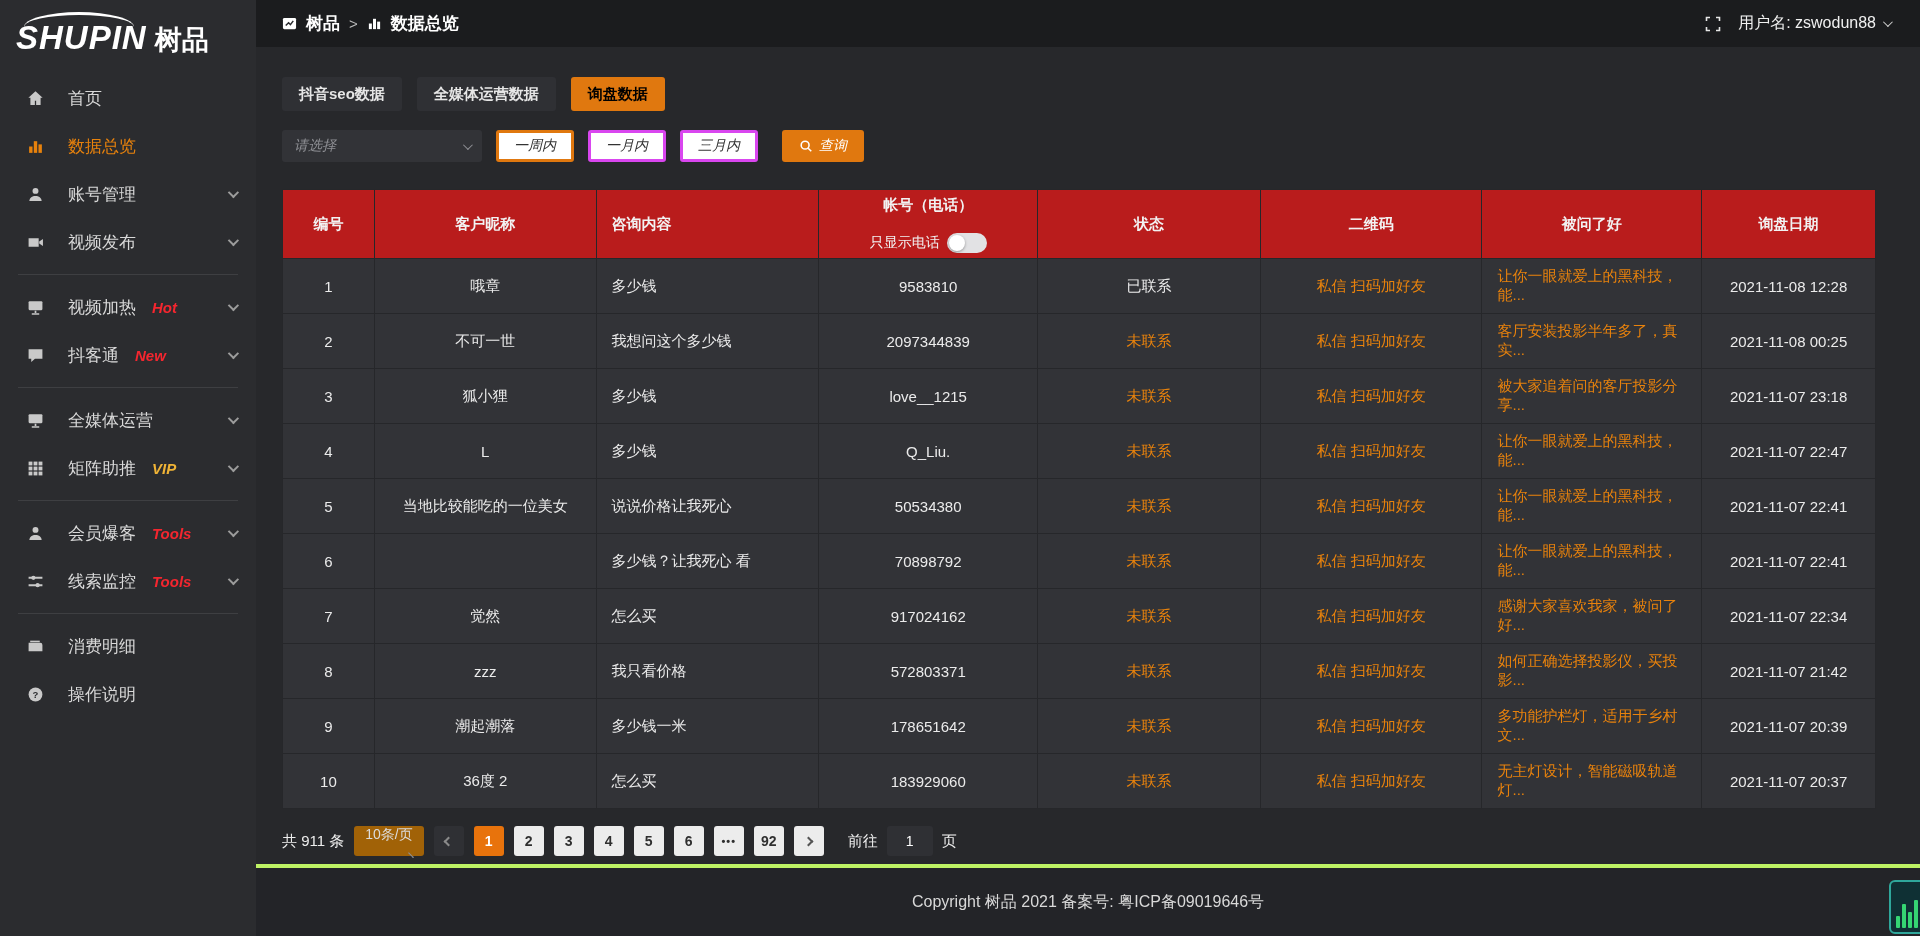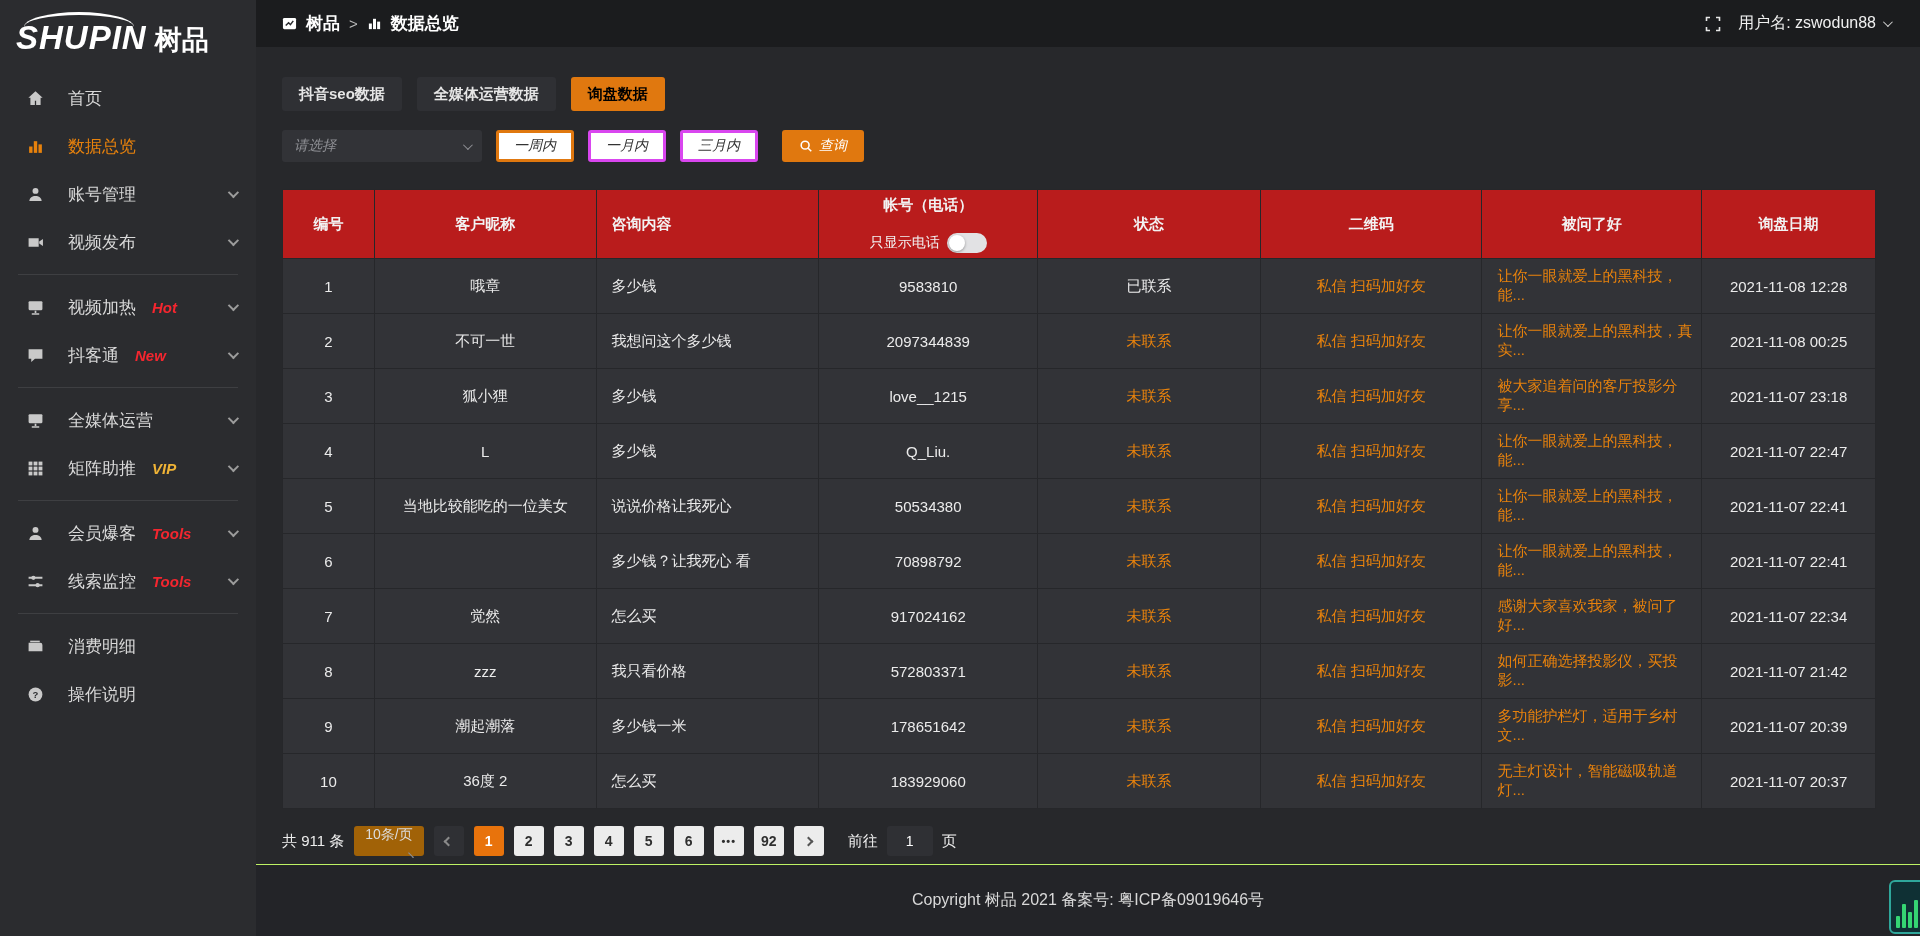--- a/index.html
+++ b/index.html
@@ -74,21 +74,21 @@
   .psize { background:#a16207; height:30px; padding:0 11px; border-radius:3px; display:flex; align-items:flex-end; gap:12px; font-size:14px; color:#dcdcdc; cursor:pointer;flex-direction:column; }
   .pbtn { min-width:30px; height:30px; padding:0 6px; border-radius:3px; display:flex; align-items:center; justify-content:center; background:#ececec; color:#2f2f2f; font-size:14px; font-weight:bold; cursor:pointer; }
   .pbtn.prev { background:#2f3034; }
   .pbtn.current { background:#e8730c; color:#fff; }
   .arrow-l { width:7px; height:7px; border-left:2px solid #8a8a8a; border-bottom:2px solid #8a8a8a; transform:rotate(45deg); }
   .arrow-r { width:7px; height:7px; border-right:2px solid #555; border-top:2px solid #555; transform:rotate(45deg); }
   .goto-wrap { display:flex; align-items:center; gap:9px; margin-left:14px; }
   .goto-input { width:46px; height:30px; background:#2f3034; border:none; outline:none; color:#fff; text-align:center; border-radius:3px; font-size:14px; font-family:inherit; }
 
   
-  .footer { height:72px; background:#232428; border-top:1px solid #bef264; display:flex; align-items:center; justify-content:center; color:#d9d9d9; font-size:16px; flex-shrink:0; }
+  .footer { height:72px; background:#232428; border-top:4px solid #bef264; display:flex; align-items:center; justify-content:center; color:#d9d9d9; font-size:16px; flex-shrink:0; }
 
   
   .floating-widget { position:absolute; right:-5px; bottom:2px; width:36px; height:54px; background:#0f3034; border:2px solid #2fa79b; border-radius:6px; display:flex; align-items:flex-end; justify-content:center; gap:2px; padding:4px 3px; }
   .floating-widget span { width:4px; background:#35d573; border-radius:1px; }
 </style>
 </head>
 <body>
 
 <div class="layout">
 
@@ -364,21 +364,21 @@
           <div class="c cw-date">2021-11-08 12:28</div>
         </div>
 
         <div class="t-row">
           <div class="c cw-id">2</div>
           <div class="c cw-nick">不可一世</div>
           <div class="c cw-content left-al">我想问这个多少钱</div>
           <div class="c cw-account">2097344839</div>
           <div class="c cw-status status-pending">未联系</div>
           <div class="c cw-qr orange link">私信 扫码加好友</div>
-          <div class="c cw-source left-al orange link">让你一眼就爱上的黑科技，真实...</div>
+          <div class="c cw-source left-al orange link">客厅安装投影半年多了，真实...</div>
           <div class="c cw-date">2021-11-08 00:25</div>
         </div>
 
         <div class="t-row">
           <div class="c cw-id">3</div>
           <div class="c cw-nick">狐小狸</div>
           <div class="c cw-content left-al">多少钱</div>
           <div class="c cw-account">love__1215</div>
           <div class="c cw-status status-pending">未联系</div>
           <div class="c cw-qr orange link">私信 扫码加好友</div>

